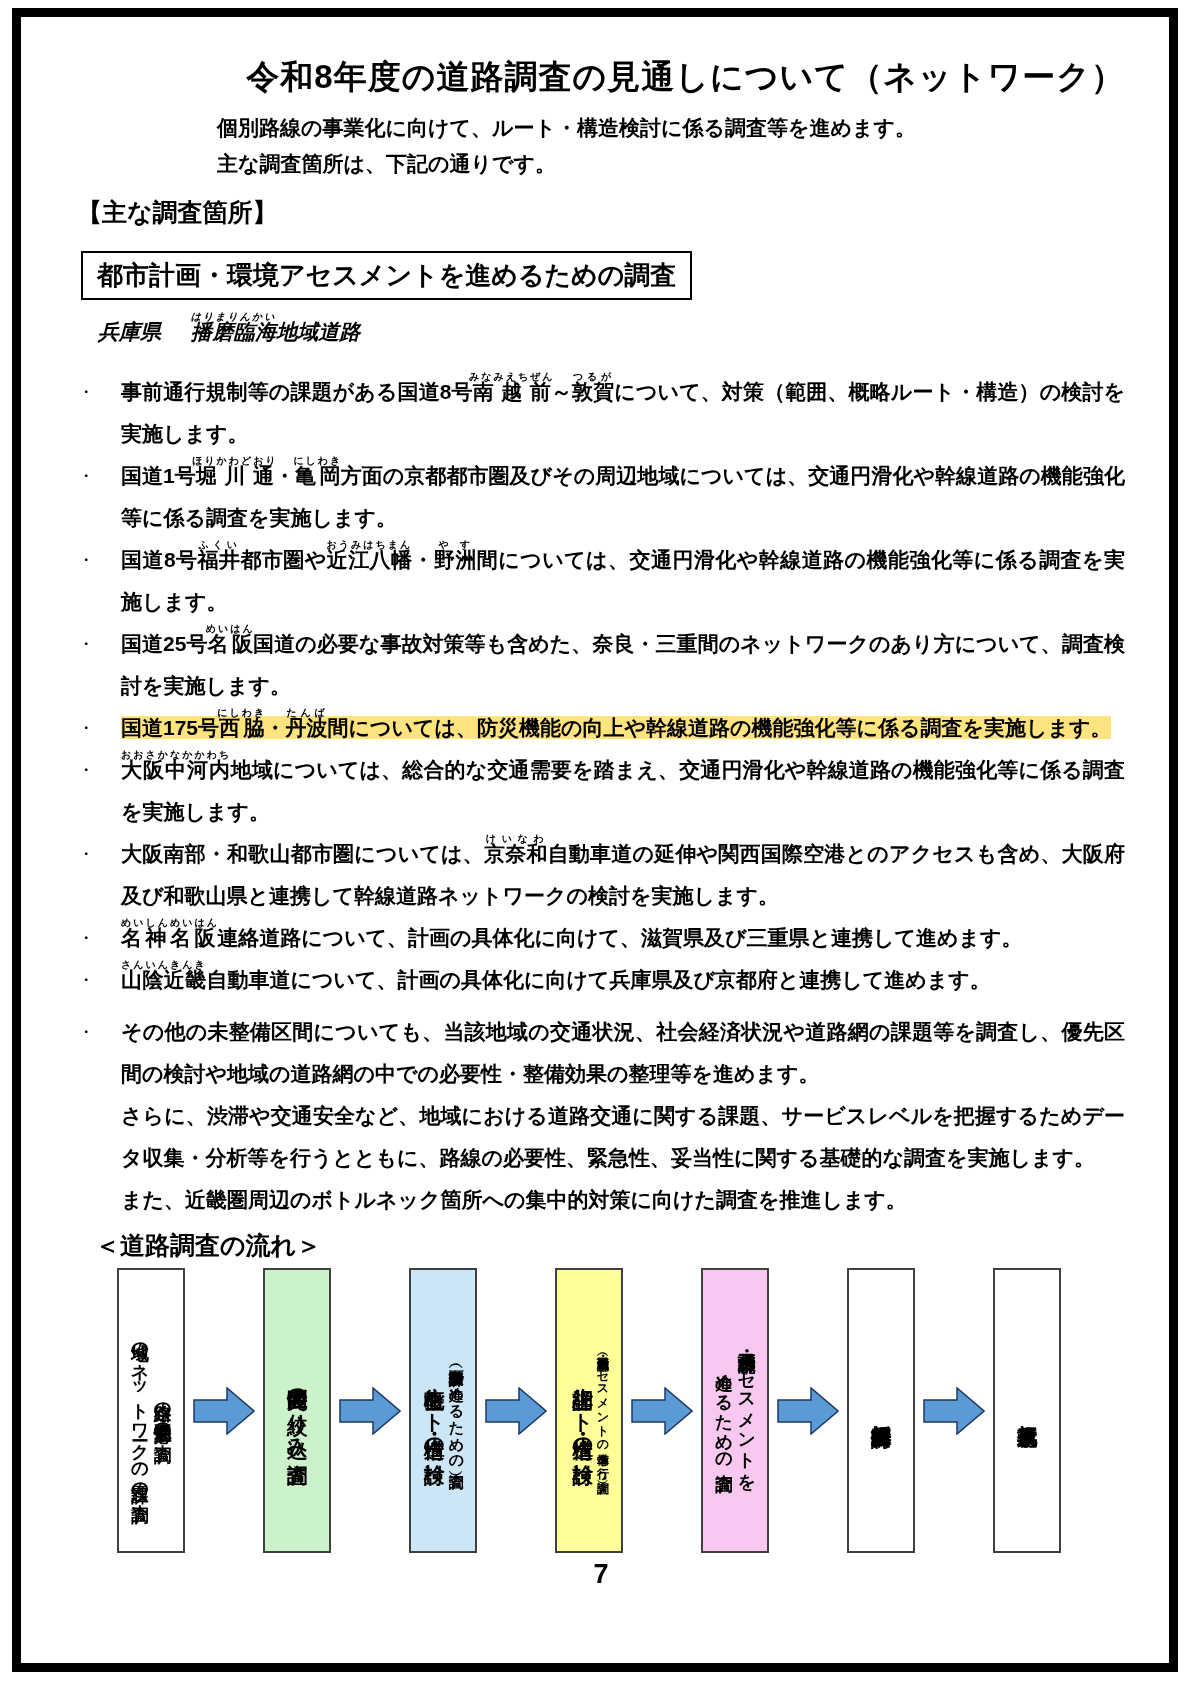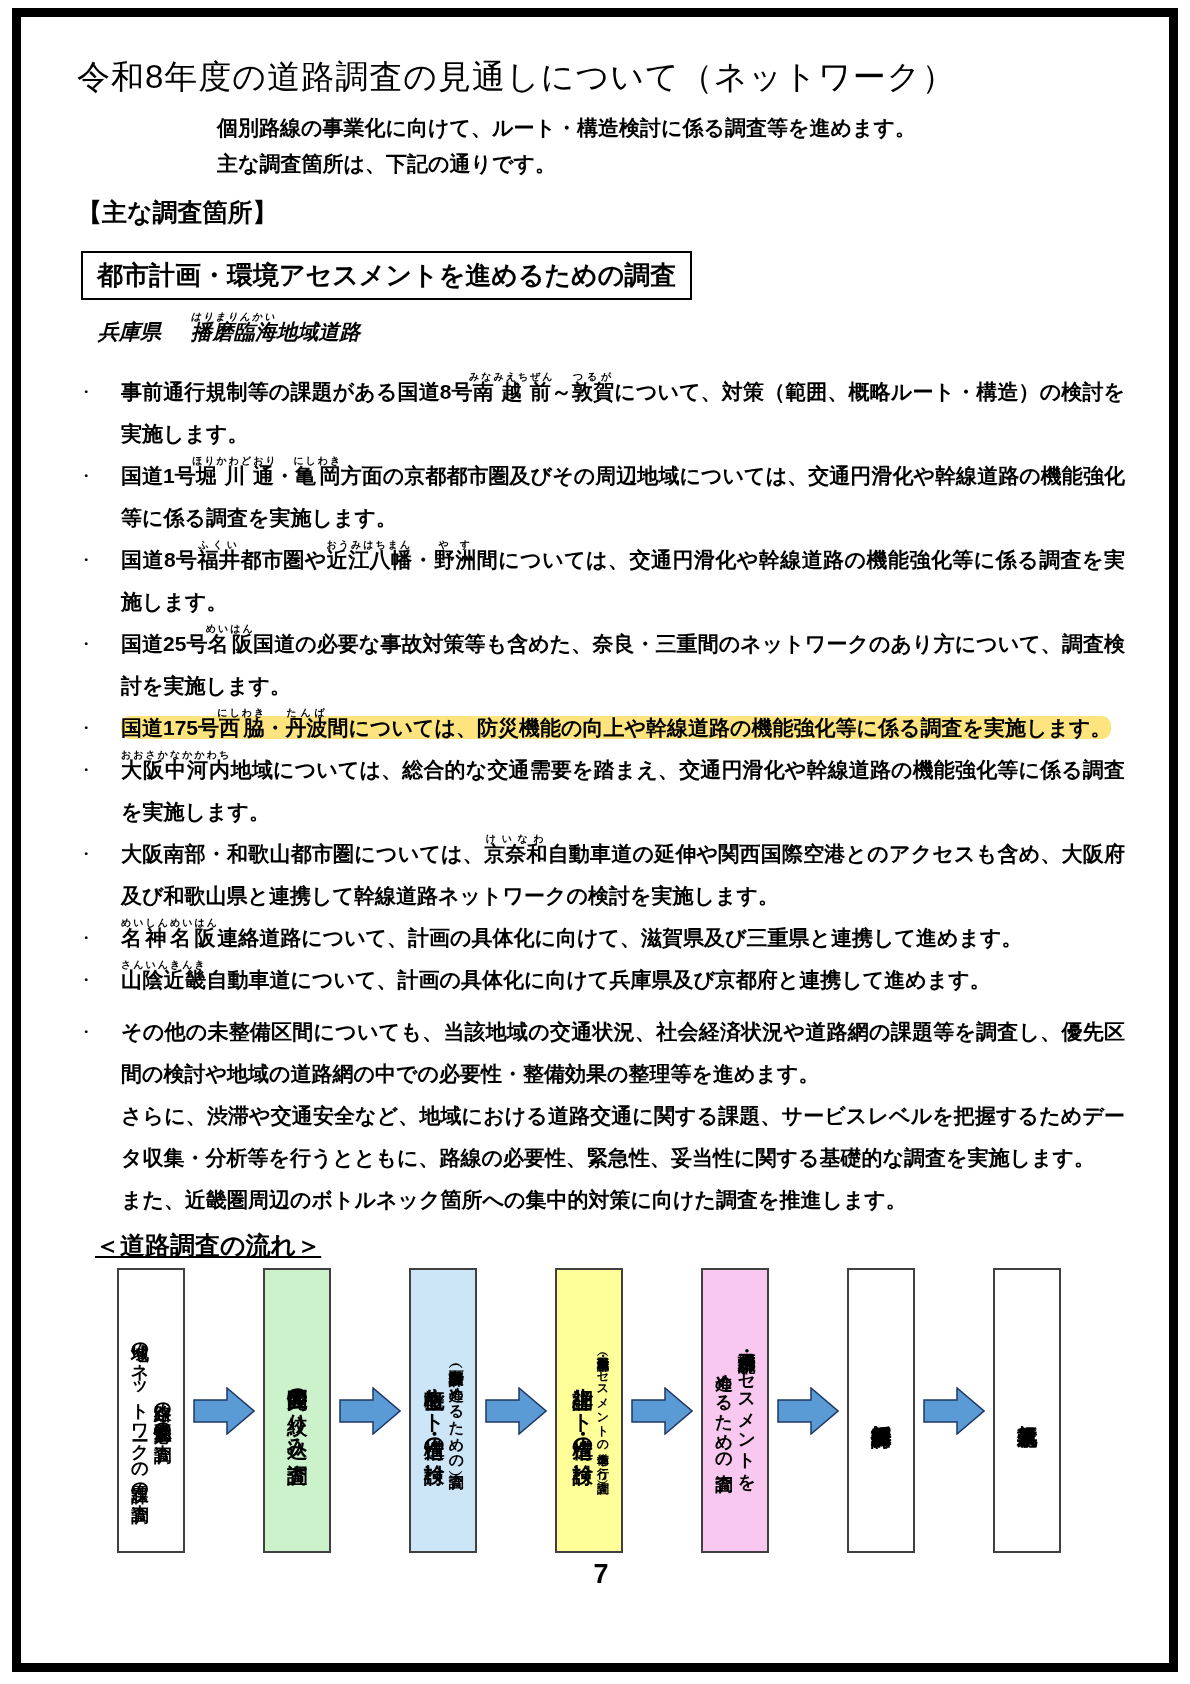--- a/index.html
+++ b/index.html
@@ -7,21 +7,21 @@
     width:1190px;height:1684px;position:relative;overflow:hidden;
     font-family:"Liberation Sans","DejaVu Sans",sans-serif;
     color:#000;
   }
   .frame{
     position:absolute;left:12px;top:8px;width:1166px;height:1664px;
     border:9px solid #000;box-sizing:border-box;background:#fff;
     padding:36px 44px 0 56px;
   }
   .title{
-    text-align:left;font-size:33px;font-weight:normal;letter-spacing:1px;
+    text-align:right;font-size:33px;font-weight:bold;letter-spacing:1px;
     margin:2px 0 0 0;
   }
   .subtitle{margin:10px 0 0 140px;font-size:21px;font-weight:bold;line-height:36px;}
   .section-heading{font-size:25px;font-weight:bold;margin:14px 0 12px 0;}
   .header-box{
     display:inline-block;border:2px solid #000;padding:5px 14px;
     font-size:26px;font-weight:bold;margin:10px 0 0 4px;background:#fff;
   }
   .entry{
     margin:6px 0 6px 21px;font-size:21px;font-weight:bold;line-height:1.1;
@@ -32,23 +32,23 @@
   ruby{ruby-align:space-around;}
   rt{font-size:10px;font-weight:bold;letter-spacing:2px;}
   .bullets{list-style:none;margin:28px 0 0 0;padding:0;}
   .bullets li{display:flex;}
   .bullets li.gap-before{margin-top:10px;}
   .bullets .marker{width:44px;font-size:18px;line-height:42px;flex:none;}
   .bullets p{
     flex:1;margin:0;font-size:21px;font-weight:bold;line-height:42px;
     text-align:justify;
   }
-  .hl{background:var(--highlight,#fde47f);border-radius:9px;}
+  .hl{background:var(--highlight,#fde47f);}
   .flow{margin-top:8px;}
-  .flow-heading{font-size:25px;font-weight:bold;margin:0 0 6px 18px;text-decoration:underline;}
+  .flow-heading{font-size:25px;font-weight:bold;margin:0 0 6px 18px;}
   .flow-row{display:flex;align-items:stretch;margin-left:40px;height:285px;}
   .step{
     width:68px;flex:none;border:2px solid #404040;box-sizing:border-box;
     display:flex;justify-content:center;align-items:stretch;
     padding:6px 1px;background:#fff;
   }
   .v-text{
     writing-mode:vertical-rl;height:100%;text-align:center;font-weight:bold;
   }
   .v-col{line-height:1.3;}

